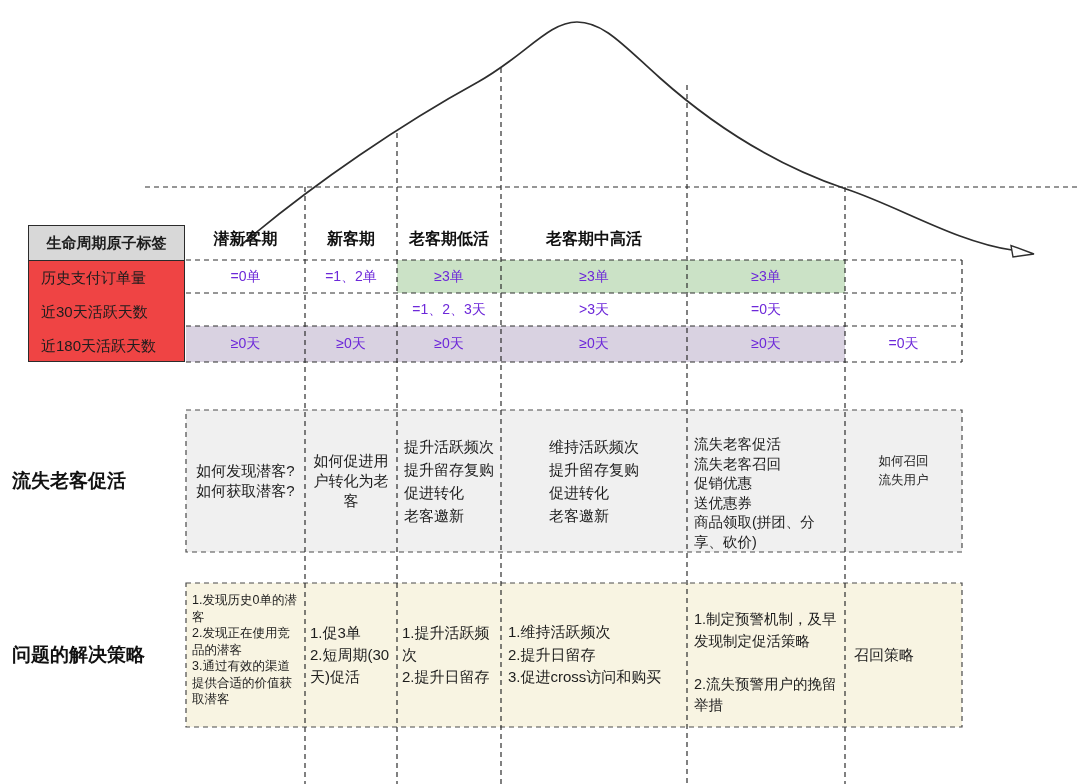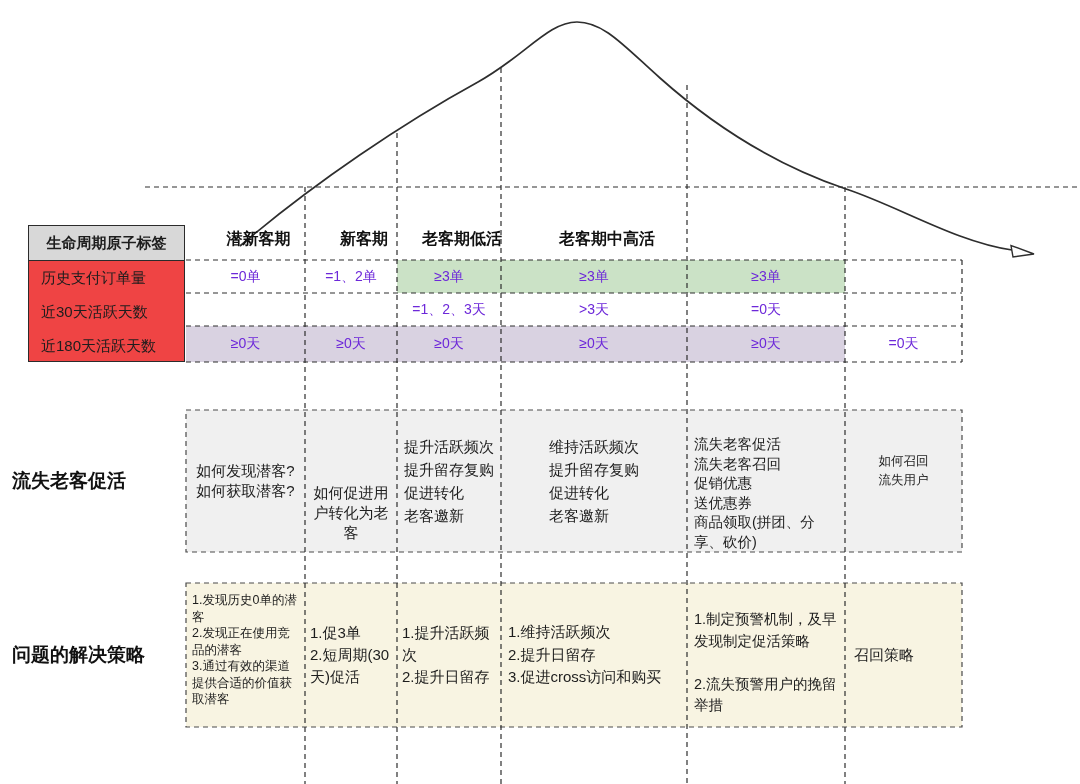--- a/index.html
+++ b/index.html
@@ -1,20 +1,20 @@
 <!DOCTYPE html>
 <html><head>
 <meta charset="utf-8">
 <style>
   html,body{margin:0;padding:0;background:#fff;}
   .stage{position:relative;width:1080px;height:784px;background:#fff;overflow:hidden;
          font-family:"Liberation Sans","DejaVu Sans",sans-serif;color:#1d1d1d;}
   svg.layer{position:absolute;left:0;top:0;}
   .colhead{position:absolute;top:222px;height:34px;display:flex;align-items:center;justify-content:center;
-           font-weight:bold;font-size:16px;color:#111;padding-left:13px;}
+           font-weight:bold;font-size:16px;color:#111;}
   .val{position:absolute;display:flex;align-items:center;justify-content:center;font-size:14px;color:#6d28d9;}
   .pre{white-space:pre-line;}
   .cell{position:absolute;box-sizing:border-box;line-height:1.35;}
   .vcenter{display:flex;flex-direction:column;justify-content:center;}
   .corner{position:absolute;left:28px;top:225px;width:157px;height:137px;box-sizing:border-box;
           border:1.5px solid #2b2b2b;background:#ef4444;}
   .corner-head{box-sizing:border-box;height:35px;border-bottom:1.5px solid #2b2b2b;
                display:flex;align-items:center;justify-content:center;font-weight:bold;font-size:15px;}
   .corner-row{height:34px;display:flex;align-items:center;padding-left:12px;font-size:15px;}
   .seclabel{position:absolute;left:12px;font-weight:bold;font-size:19px;color:#111;line-height:24px;}
@@ -84,21 +84,21 @@
   <div class="val" style="left:397px;top:326px;width:104px;height:36px;">≥0天</div>
   <div class="val" style="left:501px;top:326px;width:186px;height:36px;">≥0天</div>
   <div class="val" style="left:687px;top:326px;width:158px;height:36px;">≥0天</div>
   <div class="val" style="left:845px;top:326px;width:117px;height:36px;">=0天</div>
 
   <div class="seclabel" style="top:469px;">流失老客促活</div>
   <div class="seclabel" style="top:643px;">问题的解决策略</div>
 
   <div class="cell pre vcenter" style="left:186px;top:410px;width:119px;height:142px;text-align:center;font-size:15px;">如何发现潜客?
 如何获取潜客?</div>
-  <div class="cell vcenter" style="left:307px;top:410px;width:88px;height:142px;text-align:center;font-size:15px;margin-top:32px;">如何促进用户转化为老客</div>
+  <div class="cell vcenter" style="left:307px;top:410px;width:88px;height:142px;text-align:center;font-size:15px;">如何促进用户转化为老客</div>
   <div class="cell pre vcenter" style="left:397px;top:410px;width:104px;height:142px;padding-left:7px;font-size:15px;line-height:1.55;">提升活跃频次
 提升留存复购
 促进转化
 老客邀新</div>
   <div class="cell pre vcenter" style="left:501px;top:410px;width:186px;height:142px;padding-left:48px;font-size:15px;line-height:1.55;">维持活跃频次
 提升留存复购
 促进转化
 老客邀新</div>
   <div class="cell pre" style="left:687px;top:410px;width:145px;height:142px;padding:25px 0 4px 7px;font-size:14.5px;line-height:19.5px;">流失老客促活
 流失老客召回

